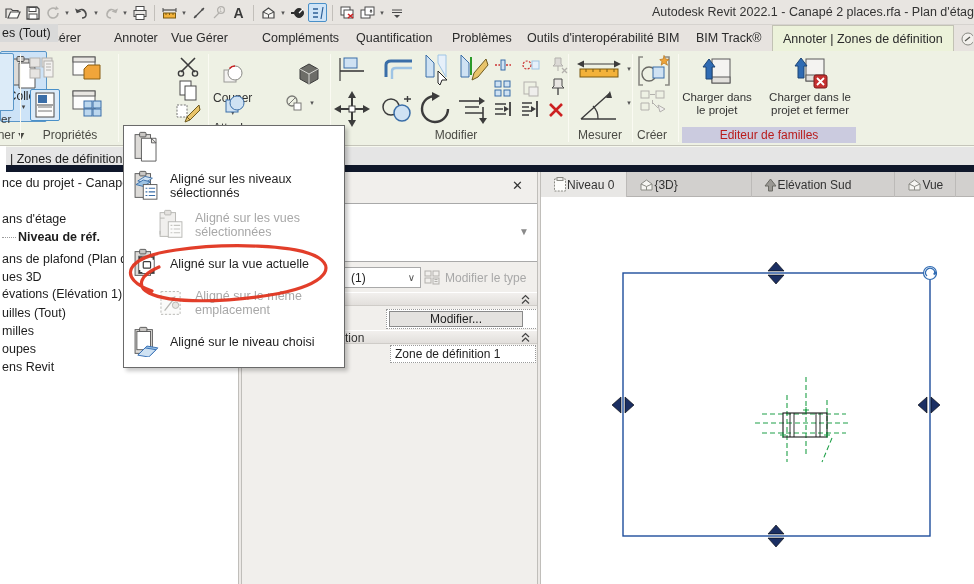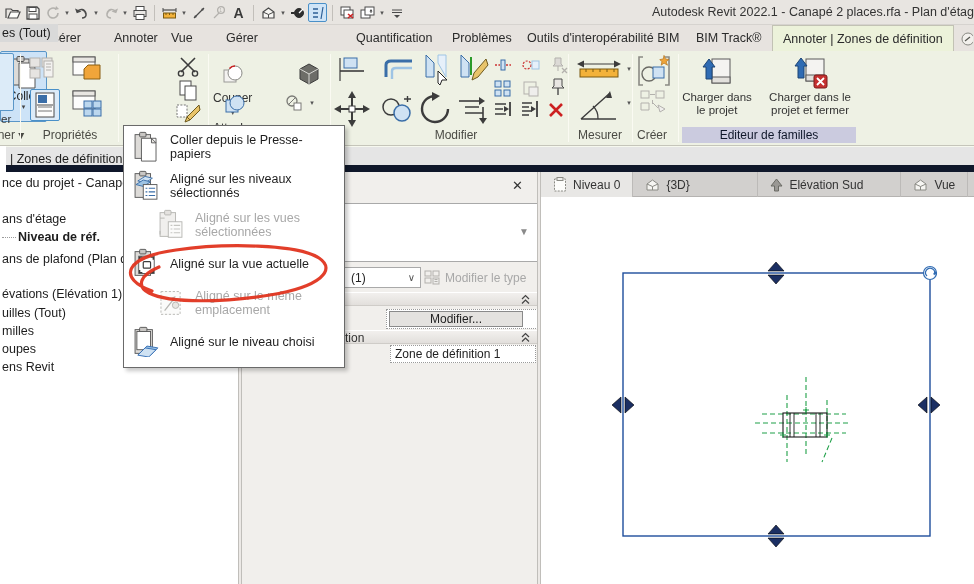--- a/index.html
+++ b/index.html
@@ -31,21 +31,21 @@
     border-bottom:1px solid #c5c5ba; }
   .psep { position:absolute; top:3px; width:1px; height:88px; background:#d2d2c6;
     border-right:1px solid #fafaf2; }
   .plabel { position:absolute; top:76px; height:16px; line-height:16px; text-align:center;
     color:#4a4a44; font-size:12px; }
   .ricon { display:flex; align-items:center; justify-content:center; }
   .rowbtn { position:absolute; display:flex; align-items:center; gap:4px; font-size:12px; color:#333;flex-direction:column; }
   #paste-split { left:123px; top:2px; width:47px; height:71px; background:#cde3f7;
     border:1px solid #5a96c8; border-radius:2px; display:flex; flex-direction:column; align-items:center; }
   #family-editor-bar { position:absolute; left:682px; top:76px; width:174px; height:16px;
-    line-height:16px; background:#cbcbdf; text-align:center; color:#0f172a; font-size:12px; }
+    line-height:16px; background:#cbcbdf; text-align:center; color:#b91c1c; font-size:12px; }
   .loadbtn { position:absolute; top:2px; width:74px; height:72px; display:flex; flex-direction:column;
     align-items:center; font-size:11.5px; color:#333; text-align:center; line-height:13px; }
 
   
   #optionsbar { left:6px; top:146px; width:974px; height:26px; background:#e5e5e5;
     border-top:1px solid #f6f8ee; border-bottom:7px solid #0f172a; }
   #mode-label { position:absolute; left:4px; top:5px; font-size:12.5px; color:#1c1c1c; }
 
   
   #browser { left:0; top:172px; width:238px; height:412px; background:#fff; }
@@ -79,21 +79,21 @@
     border:1px dotted #9a9a9a; background:#fff;padding-left:48px; }
   #modify-btn { position:absolute; left:2px; top:1px; width:134px; height:16px;
     background:#e4e2df; border:1px solid #8a8a8a; text-align:center; line-height:15px; font-size:12px; }
   #zone-row { position:absolute; left:148px; top:173px; width:146px; height:18px;
     border:1px dotted #9a9a9a; background:#fff; line-height:17px; padding-left:4px;
     white-space:nowrap; overflow:hidden; }
 
   
   #viewtabs { left:541px; top:172px; width:433px; height:25px; background:#d2d0ce;
     border-bottom:1px solid #b5b3b1; display:flex; }
-  .vtab { height:25px; display:flex; align-items:center; gap:6px; padding:0 12px;
+  .vtab { height:25px; display:flex; align-items:center; padding:0 12px;
     border-right:1px solid #bcbab8; color:#333; white-space:nowrap; font-size:12px; }
   .vtab.active { background:#e8e7e5; }
   #canvas { left:541px; top:197px; width:433px; height:387px; background:#fff; }
 
   
   #paste-menu { left:123px; top:125px; width:222px; height:243px; background:#fff;
     border:1px solid #6a6a6a; box-shadow:3px 3px 4px rgba(0,0,0,.22); z-index:50; }
   .mitem { position:absolute; left:1px; width:218px; height:39px; display:flex;
     align-items:center; gap:10px; padding-left:7px; font-size:12.5px; color:#1e1e1e; }
   .mitem.dis { color:#a8a8a8;padding-left:32px; }
@@ -220,21 +220,22 @@
         </span>
     </div>
     <div class="abs" id="window-title">Autodesk Revit 2022.1 - Canapé 2 places.rfa - Plan d'étage</div>
   </div>
 
   <div class="abs" id="tabrow">
     <span class="rtab" style="left:2px">Créer</span>
     <span class="rtab" style="left:32px">Insérer</span>
     <span class="rtab" style="left:104px">Annoter</span>
     <span class="rtab" style="left:161px">Vue</span>
-    <span class="rtab" style="left:216px">Gérer</span>
+    <span class="rtab" style="left:186px">Gérer</span>
+    <span class="rtab" style="left:252px">Compléments</span>
     <span class="rtab" style="left:346px">Quantification</span>
     <span class="rtab" style="left:442px">Problèmes</span>
     <span class="rtab" style="left:517px">Outils d'interopérabilité BIM</span>
     <span class="rtab" style="left:686px">BIM Track®</span>
     <span class="rtab active" style="left:772px">Annoter | Zones de définition</span>
     <span class="abs" style="left:957px;top:7px"><svg width="16" height="14" viewBox="0 0 16 14">
           <circle cx="11" cy="7" r="6" fill="#f2f0ec" stroke="#8a8a84"></circle>
           <path d="M8 9 L13 5" stroke="#55554f" stroke-width="1.2"></path>
         </svg></span>
   </div>
@@ -546,20 +547,21 @@
   <div class="abs" id="optionsbar">
     <span id="mode-label">| Zones de définition</span>
   </div>
 
   <div class="abs" id="browser">
     <div id="browser-title">nce du projet - Canapé</div>
     <div class="btree sel" style="top:188px;margin-top:-168px;top:20px"><span>es (Tout)</span></div>
     <div class="btree" style="top:38px"><span>ans d'étage</span></div>
     <div class="btree" style="top:56px;font-weight:bold"><span class="treedots"></span><span>Niveau de réf.</span></div>
     <div class="btree" style="top:78px"><span>ans de plafond (Plan de</span></div>
+    <div class="btree" style="top:96px"><span>ues 3D</span></div>
     <div class="btree" style="top:113px"><span>évations (Elévation 1)</span></div>
     <div class="btree" style="top:132px"><span>uilles (Tout)</span></div>
     <div class="btree" style="top:150px"><span>milles</span></div>
     <div class="btree" style="top:168px"><span>oupes</span></div>
     <div class="btree" style="top:186px"><span>ens Revit</span></div>
   </div>
   <div class="abs vdivider" style="left:238px"></div>
 
   <div class="abs" id="palette">
     <span id="palette-close">✕</span>
@@ -687,21 +689,20 @@
   <div class="abs" id="paste-menu">
     <div class="mitem" style="top:1px">
       <span class="ricon">
           <svg width="28" height="31" viewBox="0 0 30 34">
             <rect x="3" y="4" width="17" height="26" fill="#dddbd8" stroke="#555"></rect>
             <rect x="8" y="1.5" width="7" height="5" rx="1" fill="#c9c7c4" stroke="#555"></rect>
             <path d="M10 8 L26 8 L26 33 L10 33 Z" fill="#fff" stroke="#555"></path>
             <path d="M21 8 L26 13 L21 13 Z" fill="#e8e6e2" stroke="#555"></path>
           </svg>
         </span>
-      <span>Coller depuis le Presse-papiers</span>
     </div>
     <div class="mitem" style="top:40px">
       <span class="ricon">
           <svg width="28" height="31" viewBox="0 0 30 34">
             <rect x="3" y="4" width="17" height="26" fill="#dddbd8" stroke="#555"></rect>
             <rect x="8" y="1.5" width="7" height="5" rx="1" fill="#c9c7c4" stroke="#555"></rect>
             <path d="M6 12 L14 7 L22 9 L14 14 Z" fill="#cfe2f3" stroke="#3a6ea8"></path>
             <path d="M4 16 L12 11 L20 13 L12 18 Z" fill="#9ec4e4" stroke="#3a6ea8"></path>
             <rect x="12" y="16" width="15" height="16" fill="#fff" stroke="#555"></rect>
             <path d="M14.5 20 h2 M18 20 h7 M14.5 24 h2 M18 24 h7 M14.5 28 h2 M18 28 h7" stroke="#3a6ea8" stroke-width="1.2"></path>

